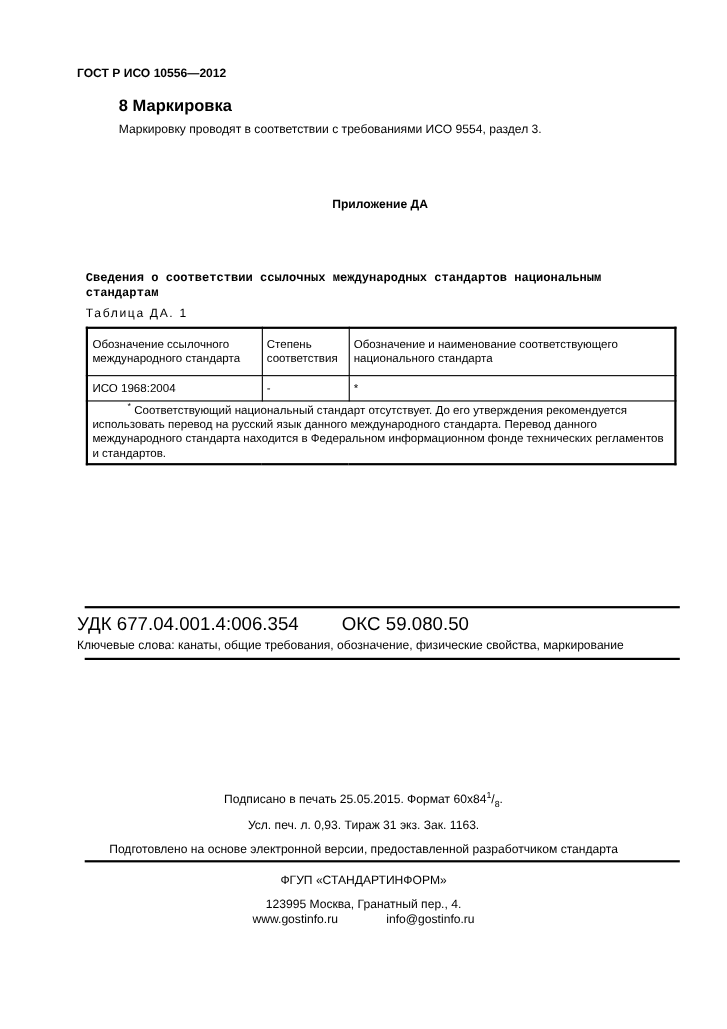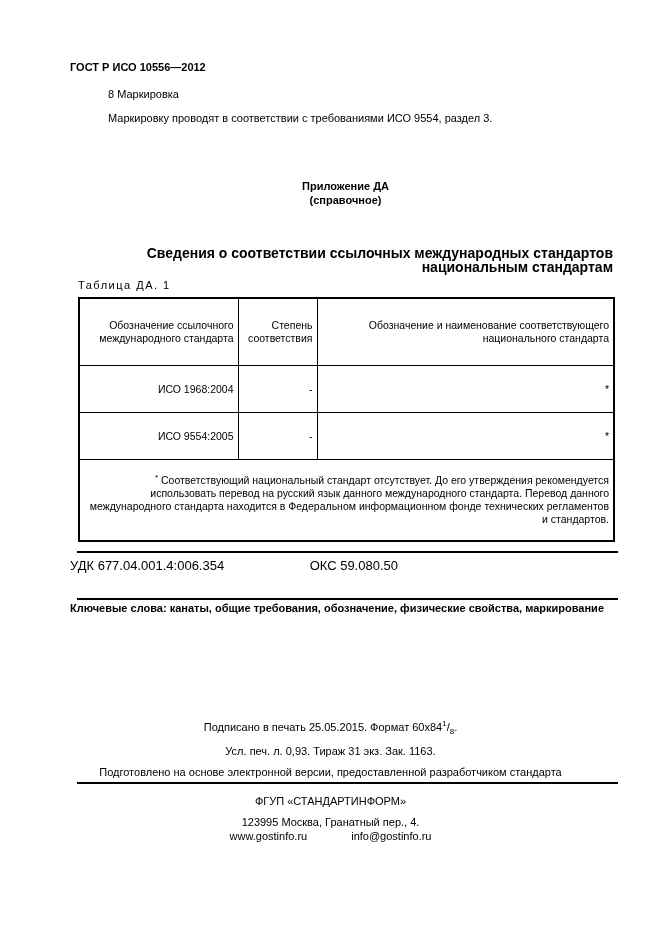--- a/index.html
+++ b/index.html
@@ -18,61 +18,62 @@
   .abs { position: absolute; }
 
   .doc-code {
     left: 70px; top: 61px;
     font-size: 11px; font-weight: bold;
     white-space: nowrap;
     text-align: center;
   }
   .section-heading {
     left: 108px; top: 88px;
-    font-size: 11px; font-weight: normal;
+    font-size: 15px; font-weight: bold;
     white-space: nowrap;
   }
   .section-body {
     left: 108px; top: 112px;
     font-size: 11px;
     white-space: nowrap;
   }
   .annex-block {
     left: 78px; top: 179px; width: 535px;
     text-align: center;
     font-size: 11px; font-weight: bold;
     line-height: 14px;
   }
   .annex-heading {
     left: 78px; top: 246px; width: 535px;
-    text-align: right;
-    font-size: 14px; font-weight: bold;
+    text-align: left;
+    font-size: 11px; font-weight: bold;
     line-height: 14px;
+    font-family: Liberation Mono, monospace;
   }
   .table-caption {
     left: 78px; top: 279px;
     font-size: 11px;
     letter-spacing: 1.5px;
     white-space: nowrap;
   }
 
   .std-table {
     position: absolute;
     left: 78px; top: 297px;
     width: 535px;
     border-collapse: collapse;
     border: 2px solid #000;
     table-layout: fixed;
   }
   .std-table th, .std-table td {
     border: 1px solid #000;
     font-weight: normal;
-    text-align: right;
+    text-align: left;
     vertical-align: middle;
-    padding: 14px 4px;
+    padding: 2px 4px;
     font-size: 10.5px;
     line-height: 13px;
   }
   .std-table th { height: 38px; }
   .std-table td.data-cell { height: 18px; }
   .col-1 { width: 159px; }
   .col-2 { width: 79px; }
   .col-3 { width: 297px; }
   .asterisk-cell { font-size: 10px; }
   .footnote-cell {
@@ -91,29 +92,28 @@
     position: absolute;
     left: 77px; width: 541px; height: 2px;
     background: #000;
   }
   .rule-1 { top: 551px; }
   .rule-2 { top: 598px; }
   .rule-3 { top: 782px; }
 
   .codes-row {
     left: 70px; top: 558px; width: 545px;
-    font-size: 13px;
+    font-size: 17px;
     white-space: nowrap;
   }
   .codes-row .udk { display: inline-block; width: 236px; }
   .keywords {
-    left: 70px; top: 602px;
-    font-size: 11px;
-    white-space: nowrap;
-    font-weight: bold;
+    left: 70px; top: 581px;
+    font-size: 11px;
+    white-space: nowrap;
   }
 
   .imprint-line {
     left: 0; width: 661px;
     text-align: center;
     font-size: 11px;
     white-space: nowrap;
   }
   .imprint-1 { top: 721px; }
   .imprint-2 { top: 745px; }
@@ -131,21 +131,20 @@
 </head>
 <body>
 
 <div class="abs doc-code">ГОСТ Р ИСО 10556—2012</div>
 
 <div class="abs section-heading">8 Маркировка</div>
 <div class="abs section-body">Маркировку проводят в соответствии с требованиями ИСО 9554, раздел 3.</div>
 
 <div class="abs annex-block">
   <div>Приложение ДА</div>
-  <div>(справочное)</div>
 </div>
 
 <div class="abs annex-heading">
   <div>Сведения о соответствии ссылочных международных стандартов национальным стандартам</div>
 </div>
 
 <div class="abs table-caption">Таблица ДА. 1</div>
 
 <table class="std-table">
   <colgroup>
@@ -158,25 +157,20 @@
     <th>Обозначение ссылочного международного стандарта</th>
     <th>Степень соответствия</th>
     <th>Обозначение и наименование соответствующего национального стандарта</th>
   </tr>
   <tr>
     <td class="data-cell">ИСО 1968:2004</td>
     <td class="data-cell">-</td>
     <td class="data-cell asterisk-cell">*</td>
   </tr>
   <tr>
-    <td class="data-cell">ИСО 9554:2005</td>
-    <td class="data-cell">-</td>
-    <td class="data-cell asterisk-cell">*</td>
-  </tr>
-  <tr>
     <td class="footnote-cell" colspan="3"><span class="footnote-indent"></span><sup>*</sup><span> Соответствующий национальный стандарт отсутствует. До его утверждения рекомендуется использовать перевод на русский язык данного международного стандарта. Перевод данного международного стандарта находится в Федеральном информационном фонде технических регламентов и стандартов.</span></td>
   </tr>
 </tbody>
   </table>
 
 <div class="hrule rule-1"></div>
 
 <div class="abs codes-row">
   <span class="udk">УДК 677.04.001.4:006.354</span>
   <span>ОКС 59.080.50</span>

